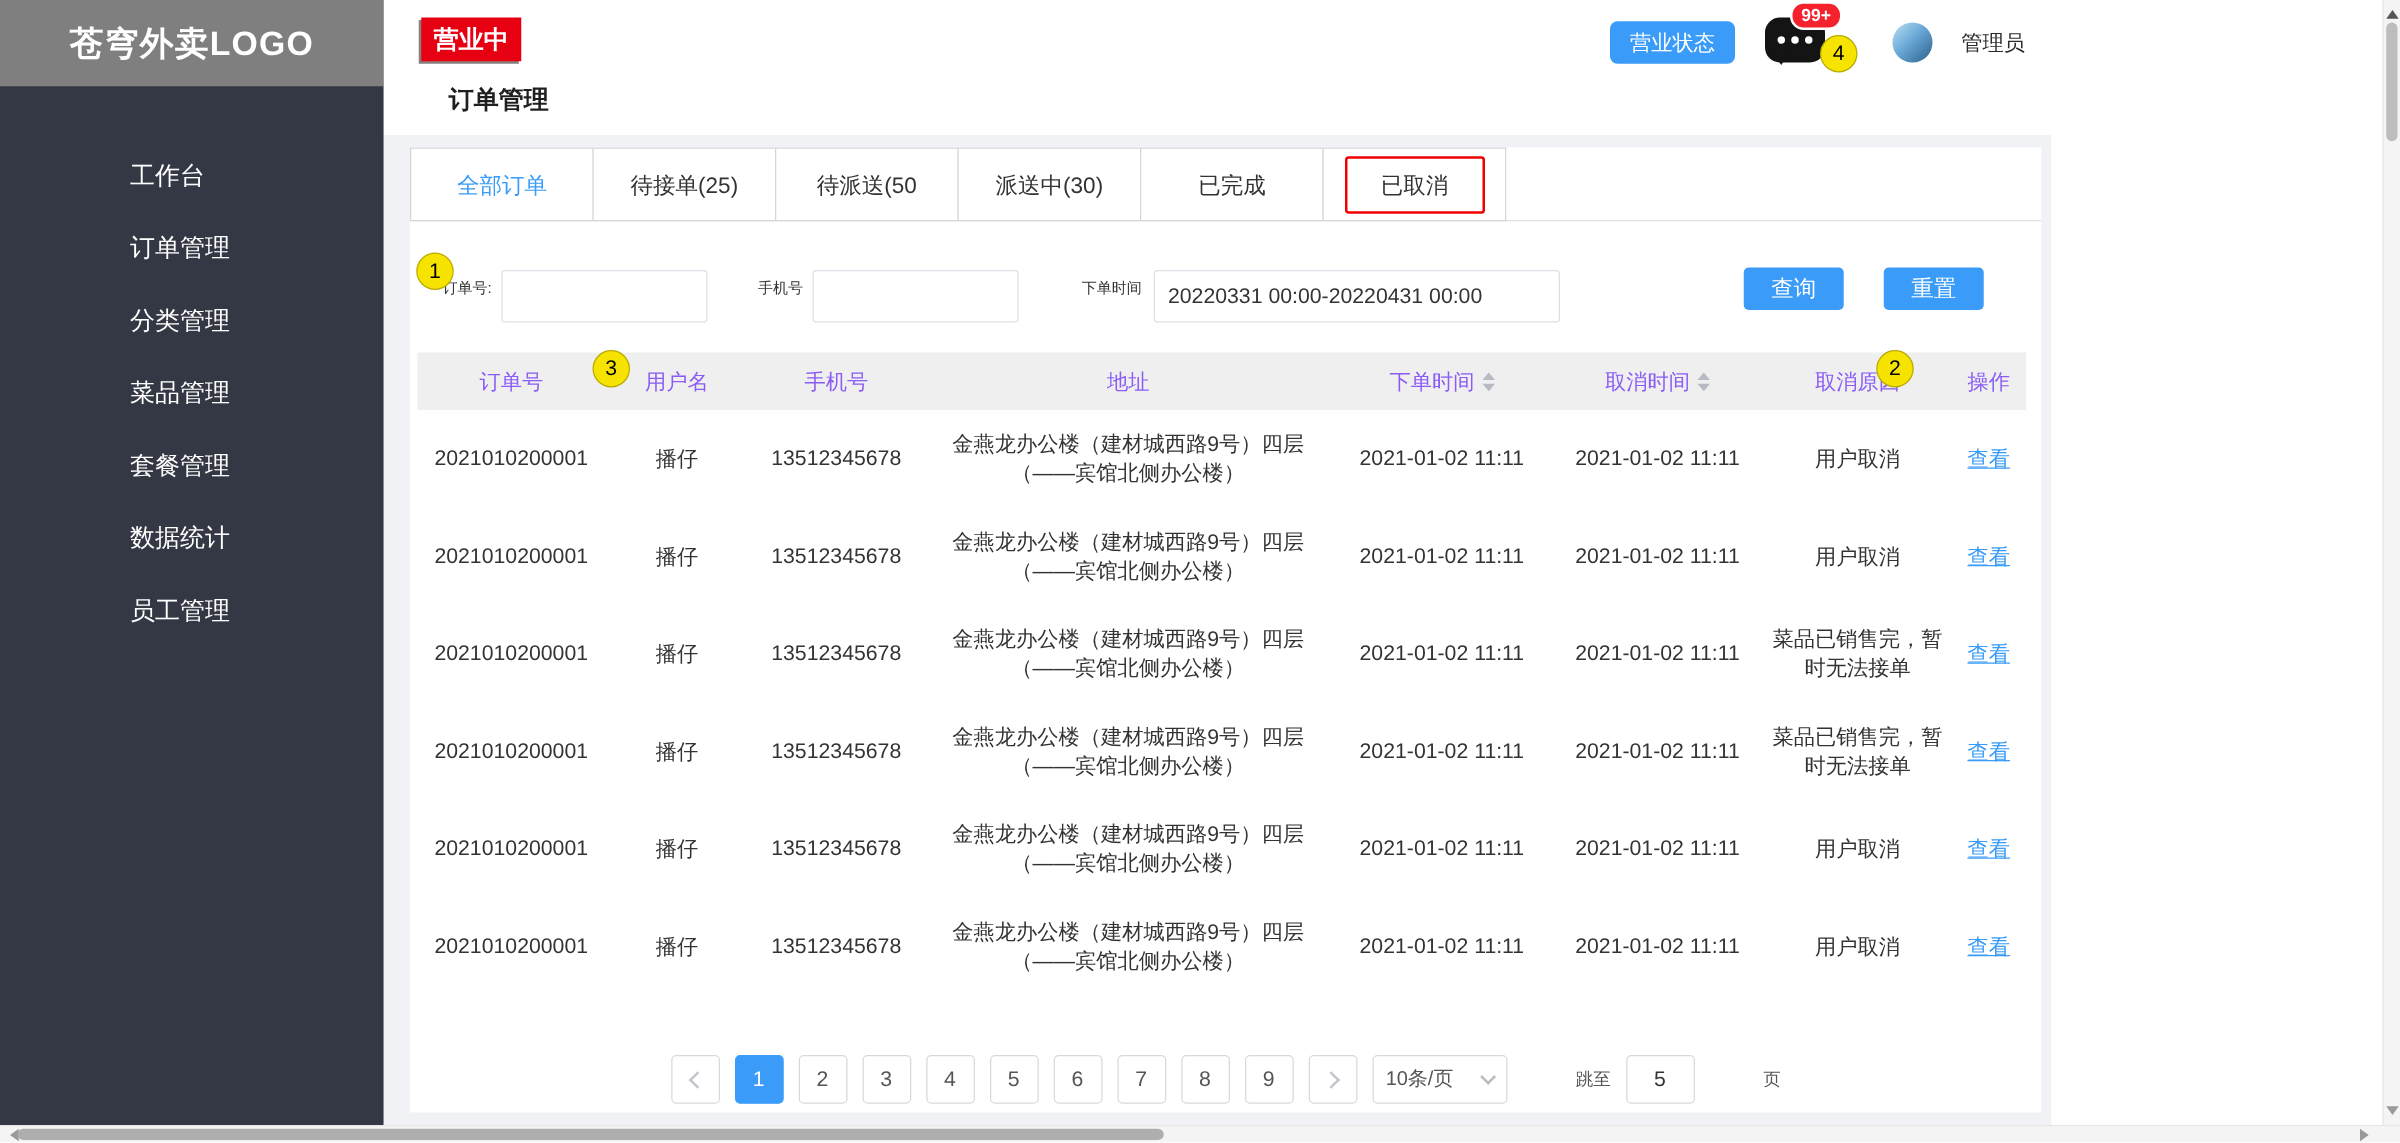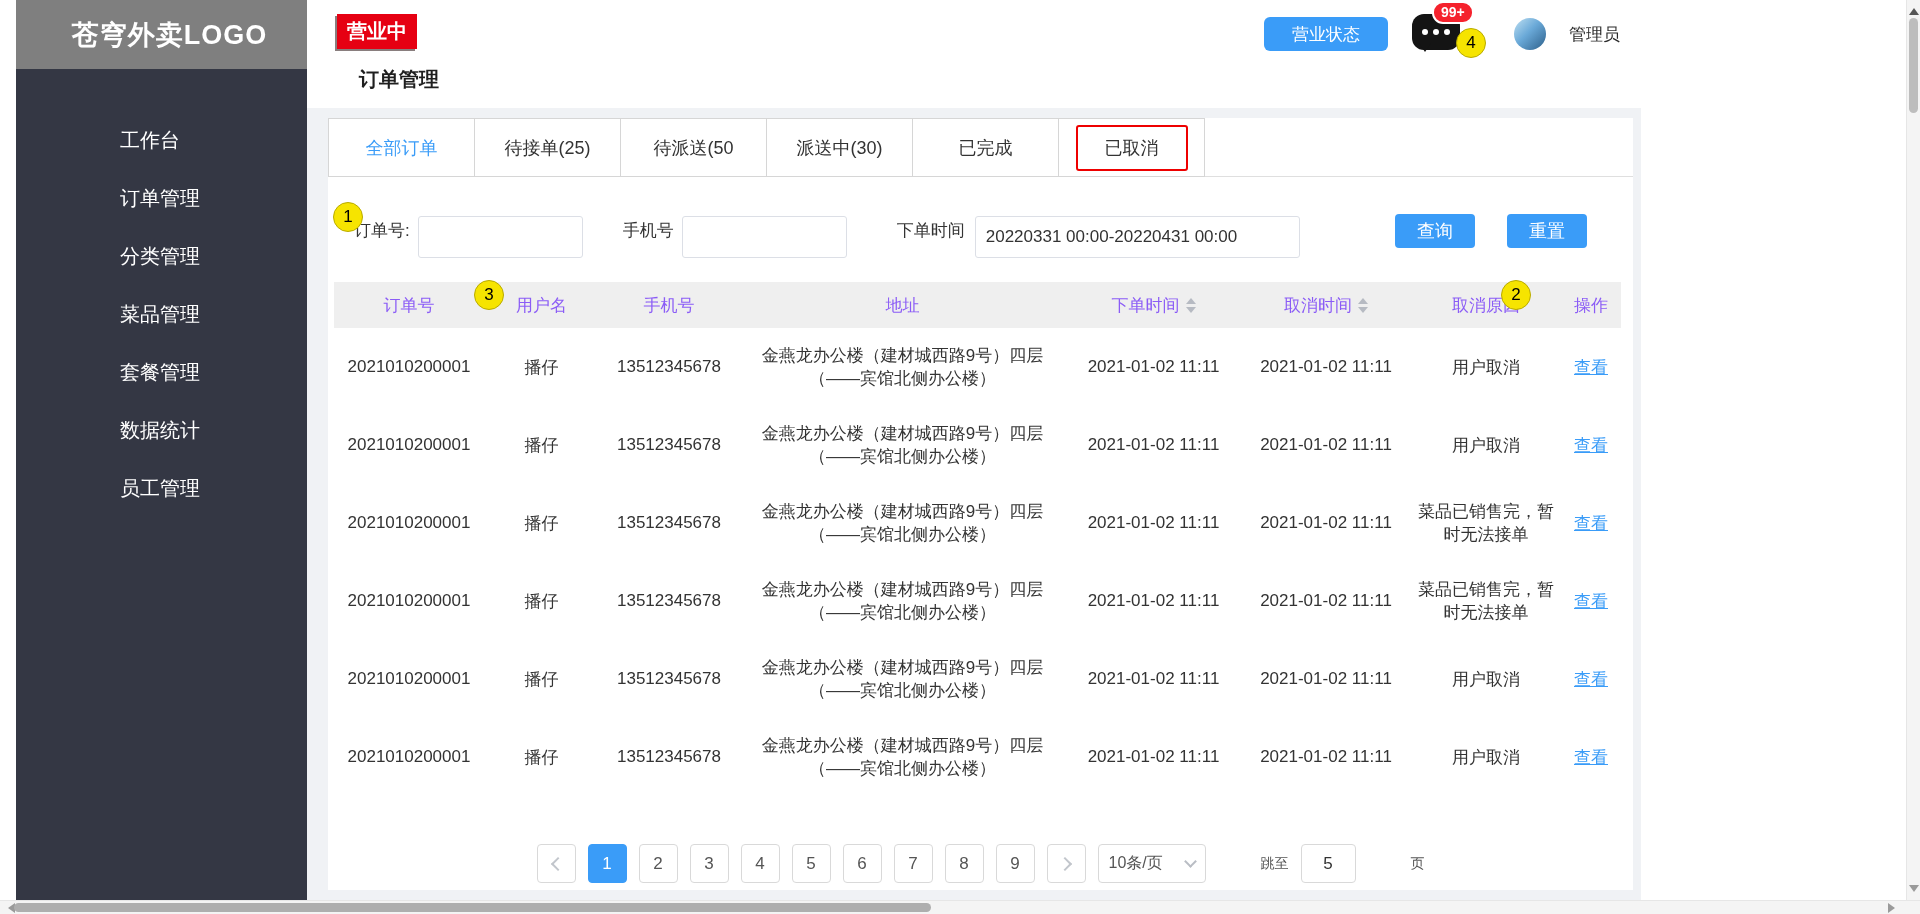--- a/index.html
+++ b/index.html
@@ -1,36 +1,36 @@
 <!DOCTYPE html>
 <html><head>
 <meta charset="utf-8">
 <style>
   * { margin:0; padding:0; box-sizing:border-box; }
   html,body { width:1920px; height:914px; overflow:hidden; background:#fff;
     font-family:"Liberation Sans","DejaVu Sans",sans-serif; color:#333; }
   .app { position:relative; width:1920px; height:914px; }
 
   
-  .sidebar { position:absolute; left:16px; top:0; width:307px; height:900px; background:#343744; }
+  .sidebar { position:absolute; left:0; top:0; width:307px; height:900px; background:#343744; }
   .logo { height:69px; background:#7f7f7f; color:#fff; font-size:27px; font-weight:bold;
     display:flex; align-items:center; justify-content:center; letter-spacing:1px; }
   .nav { padding-top:42px; }
   .nav-item { height:58px; display:flex; align-items:center; padding-left:104px;
     color:#fff; font-size:20px; font-weight:normal; cursor:pointer; }
 
   
   .main { position:absolute; left:307px; top:0; width:1334px; height:900px; }
   .topbar { position:relative; height:108px; background:#fff; }
   .open-badge { position:absolute; left:30px; top:14px; background:#e60012; color:#fff;
     font-size:20px; font-weight:bold; padding:4px 10px; box-shadow:-2px 2px 0 rgba(40,20,20,.55); }
   .page-title { position:absolute; left:52px; top:66px; font-size:20px; font-weight:bold; color:#1f1f1f; }
 
   .top-right { position:absolute; right:21px; top:14px; display:flex; align-items:center; gap:24px; height:40px; }
-  .biz-btn { height:34px; padding:0 28px; background:#3a9cf8; color:#fff; border:none;
+  .biz-btn { height:34px; padding:0 16px; background:#3a9cf8; color:#fff; border:none;
     border-radius:6px; font-size:17px; cursor:pointer; }
   .chat-wrap { position:relative; width:48px; height:40px; margin-right:30px; }
   .chat-icon { position:relative; width:48px; height:36px; background:#141414; border-radius:12px;
     display:flex; align-items:center; justify-content:center; gap:5px; cursor:pointer; }
   .chat-icon::after { content:""; position:absolute; left:7px; bottom:-8px; width:0; height:0;
     border:6px solid transparent; border-top:9px solid #141414; }
   .chat-dot { width:6px; height:6px; border-radius:50%; background:#fff; }
   .badge-99 { position:absolute; top:-13px; left:20px; background:#f5222d; color:#fff; font-size:14px;
     font-weight:bold; padding:2px 7px; border-radius:11px; border:2px solid #fff; line-height:1.1; }
   .admin-group { display:flex; align-items:center; gap:23px; }
@@ -45,21 +45,21 @@
   
   .tabs { display:flex; height:59px; border-bottom:1px solid #dfdfdf; }
   .tab { width:147px; height:59px; display:flex; align-items:center; justify-content:center;
     border:1px solid #d6d6d6; margin-left:-1px; background:#fff; font-size:18px; color:#333; cursor:pointer; }
   .tab:first-child { margin-left:0; }
   .tab.active { color:#3a9cf8; }
   .tab-cancel-box { border:2px solid #ee0000; border-radius:3px; padding:9px 27px;text-align:right; }
 
   
   .search { display:flex; align-items:center; padding:26px 46px 24px 26px; }
-  .s-label { font-size:17px; color:#333; white-space:nowrap; }
+  .s-label { font-size:12px; color:#333; white-space:nowrap; }
   .s-input { height:42px; border:1px solid #dcdfe6; border-radius:3px; font-size:17px;
     padding:0 10px; color:#333; outline:none; background:#fff;margin-top:13px; }
   .in-order, .in-phone { width:165px; margin-left:8px; }
   .lbl-phone { margin-left:40px; }
   .lbl-time { margin-left:50px; }
   .in-time { width:325px; margin-left:10px; }
   .spacer { flex:1; }
   .blue-btn { height:34px; padding:0 22px; background:#3a9cf8; color:#fff; border:none;
     border-radius:4px; font-size:18px; cursor:pointer; }
   .btn-reset { margin-left:32px; }

